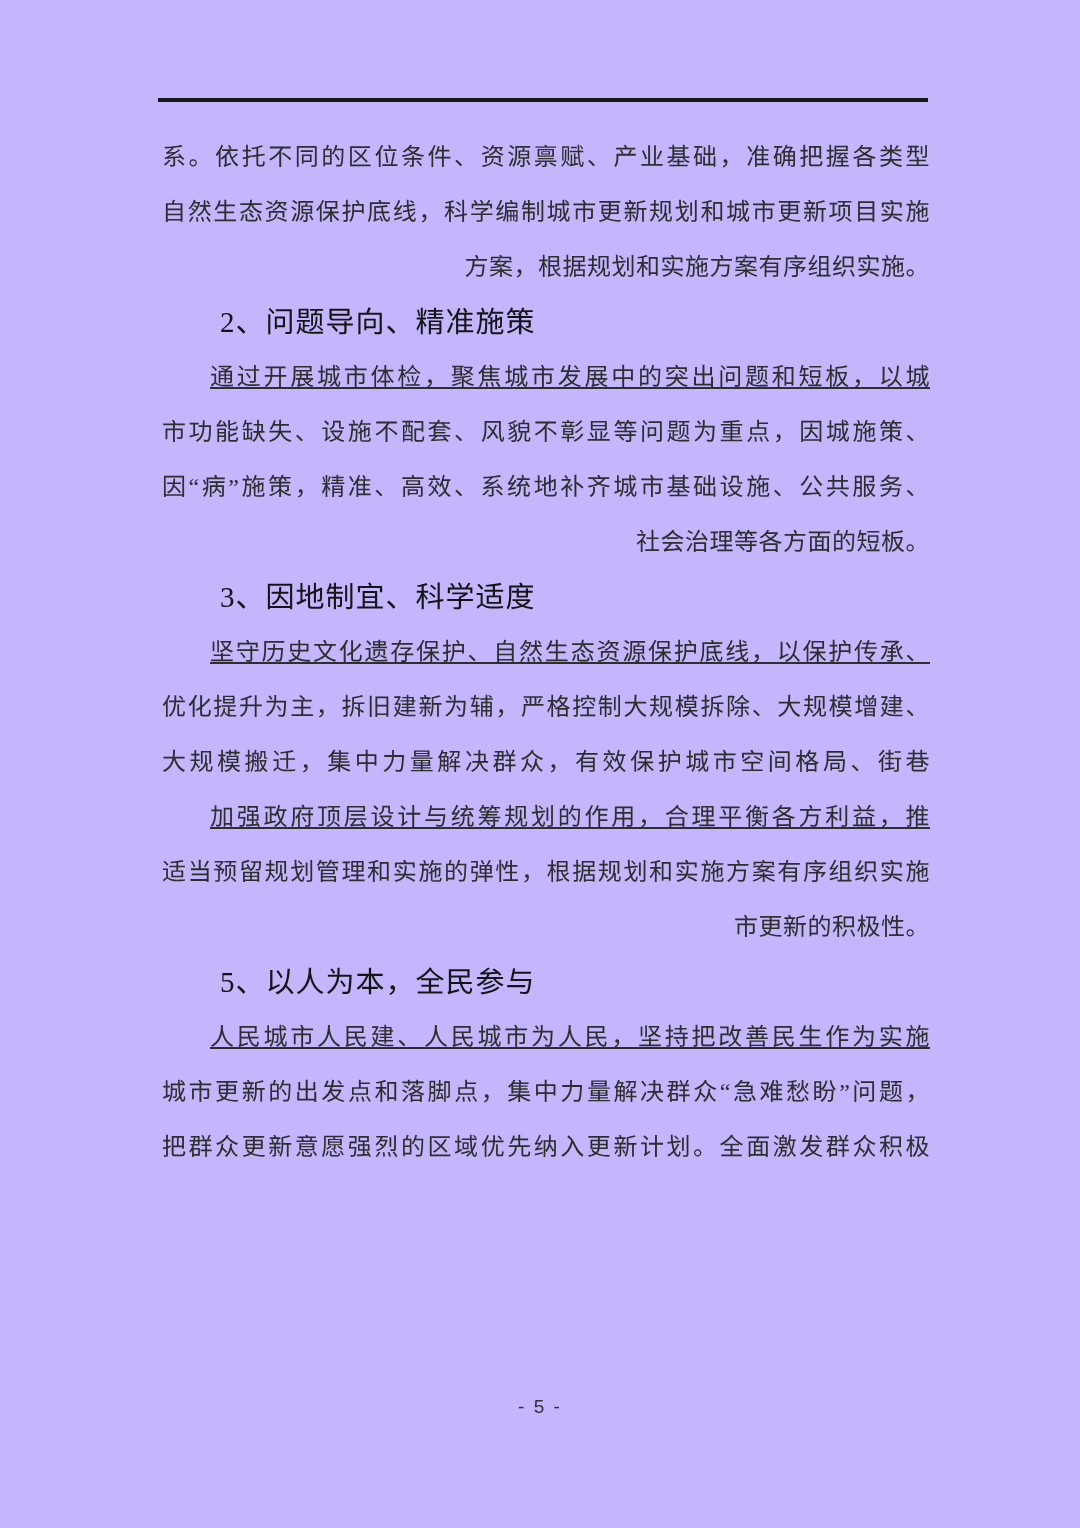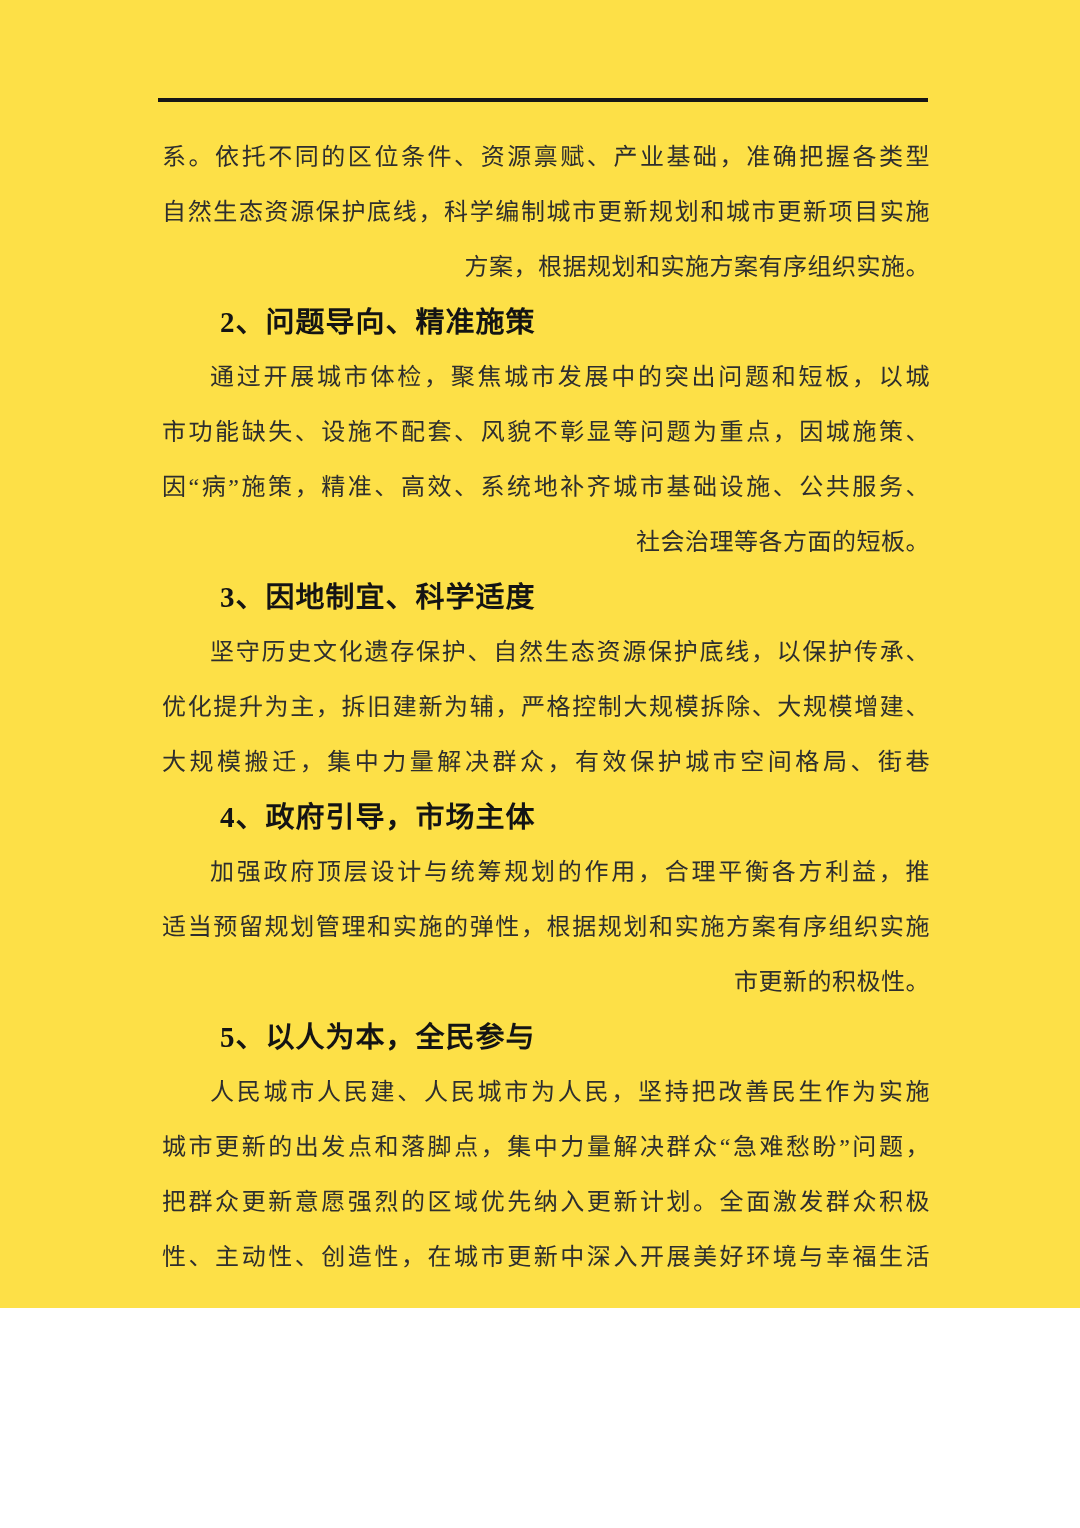--- a/index.html
+++ b/index.html
@@ -3,22 +3,22 @@
 <meta charset="utf-8">
 <style>
   html, body {
     margin: 0;
     padding: 0;
     background: #ffffff;
   }
   .page {
     position: relative;
     width: 1080px;
-    height: 1308px;
-    background: #fde047;
+    height: 1528px;
+    background: #c4b5fd;
     overflow: hidden;
     font-family: "Liberation Serif", "DejaVu Serif", serif;
   }
   .header-rule {
     position: absolute;
     left: 158px;
     top: 98px;
     width: 770px;
     height: 4px;
     background: #161616;
@@ -42,26 +42,27 @@
     text-align-last: justify;
     text-justify: inter-character;
   }
   
   .l {
     text-align: right;
   }
   
   .first {
     text-indent: 2em;
+    text-decoration: underline;
   }
   .heading {
     height: 55px;
     line-height: 55px;
     font-size: 29px;
-    font-weight: bold;
+    font-weight: normal;
     color: #141414;
     text-indent: 58px;
     letter-spacing: 1px;
   }
   .footer {
     position: absolute;
     left: 0;
     top: 1396px;
     width: 100%;
     text-align: center;
@@ -88,28 +89,26 @@
     <div class="line j first">通过开展城市体检，聚焦城市发展中的突出问题和短板，以城</div>
     <div class="line j">市功能缺失、设施不配套、风貌不彰显等问题为重点，因城施策、</div>
     <div class="line j">因“病”施策，精准、高效、系统地补齐城市基础设施、公共服务、</div>
     <div class="line l">社会治理等各方面的短板。</div>
 
     <div class="heading">3、因地制宜、科学适度</div>
     <div class="line j first">坚守历史文化遗存保护、自然生态资源保护底线，以保护传承、</div>
     <div class="line j">优化提升为主，拆旧建新为辅，严格控制大规模拆除、大规模增建、</div>
     <div class="line j">大规模搬迁，集中力量解决群众，有效保护城市空间格局、街巷</div>
 
-    <div class="heading">4、政府引导，市场主体</div>
     <div class="line j first">加强政府顶层设计与统筹规划的作用，合理平衡各方利益，推</div>
     <div class="line j">适当预留规划管理和实施的弹性，根据规划和实施方案有序组织实施</div>
     <div class="line l">市更新的积极性。</div>
 
     <div class="heading">5、以人为本，全民参与</div>
     <div class="line j first">人民城市人民建、人民城市为人民，坚持把改善民生作为实施</div>
     <div class="line j">城市更新的出发点和落脚点，集中力量解决群众“急难愁盼”问题，</div>
     <div class="line j">把群众更新意愿强烈的区域优先纳入更新计划。全面激发群众积极</div>
-    <div class="line j">性、主动性、创造性，在城市更新中深入开展美好环境与幸福生活</div>
 
   </div>
 
   <div class="footer">- 5 -</div>
 
 </div>
 
 </body></html>

